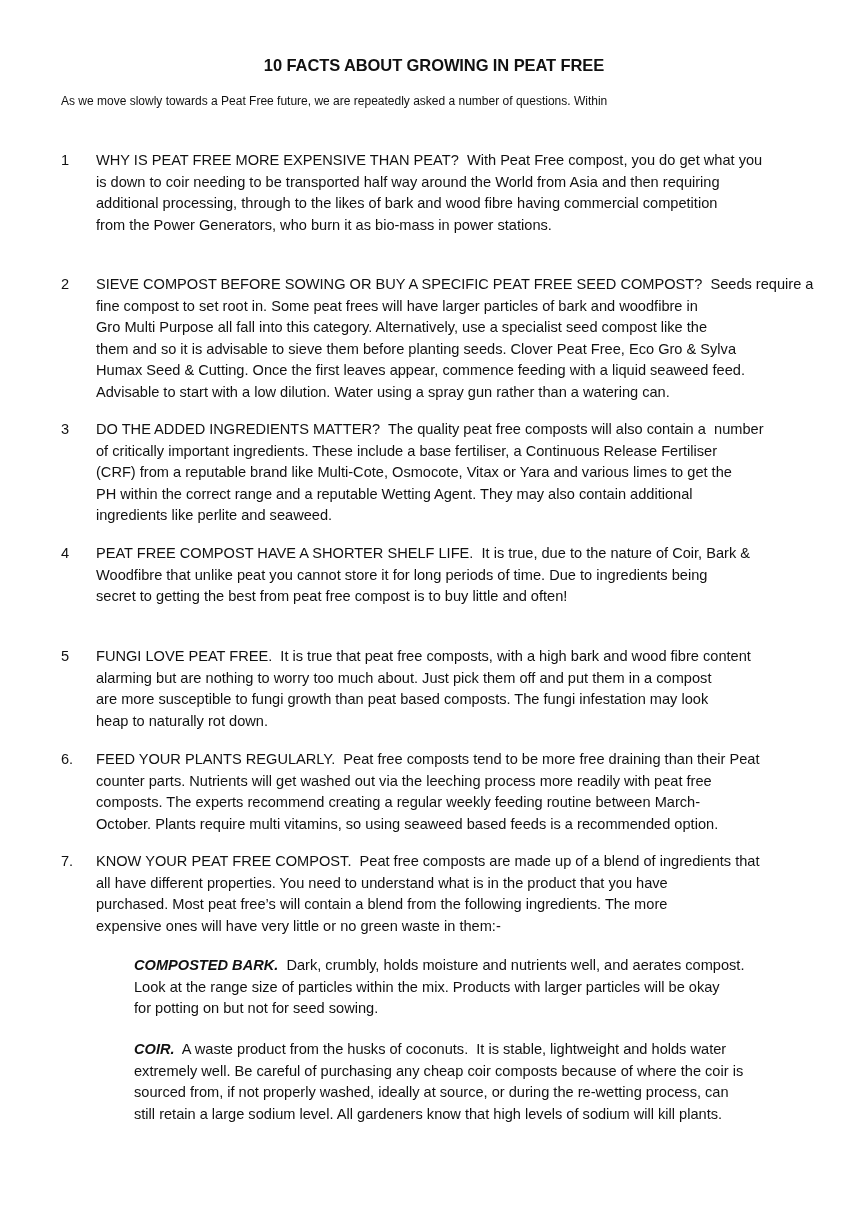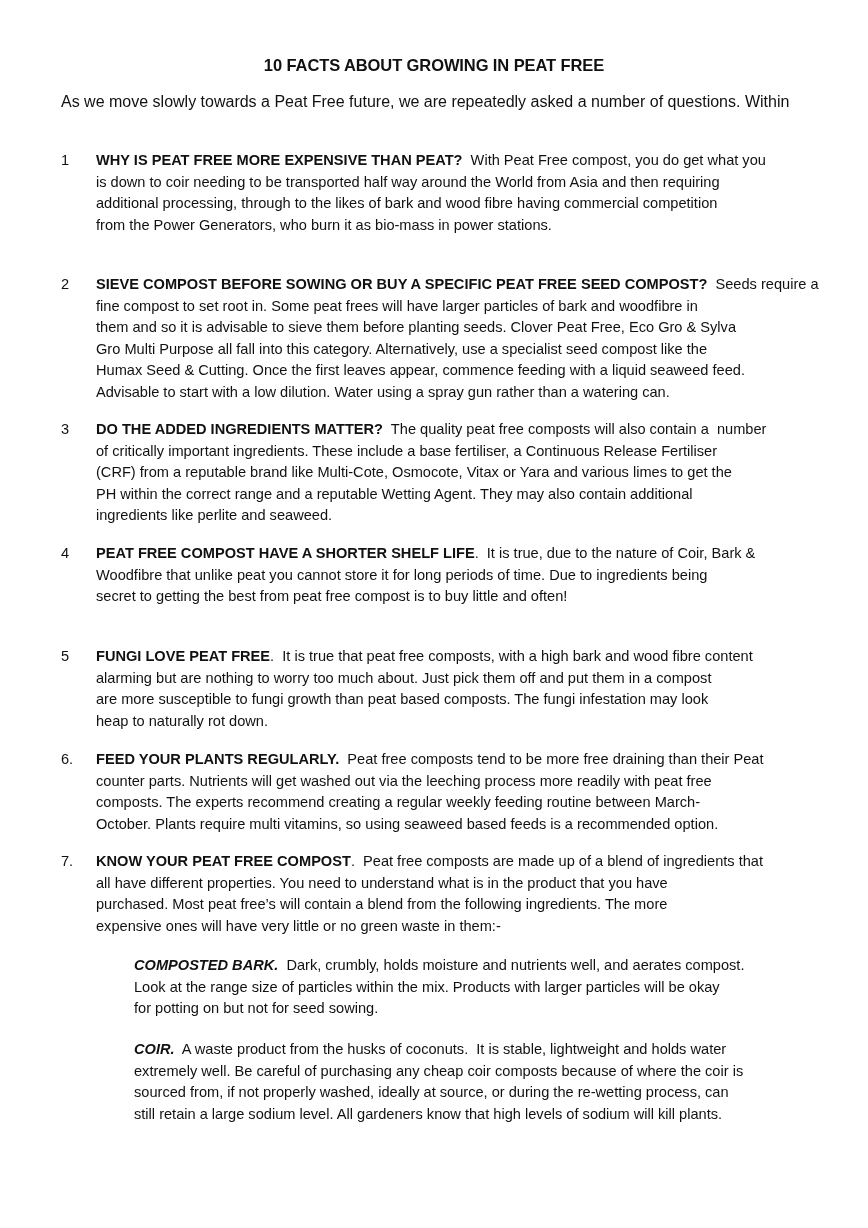--- a/index.html
+++ b/index.html
@@ -7,27 +7,27 @@
       width: 868px; height: 1228px; position: relative; overflow: hidden;
       font-family: "Liberation Sans", sans-serif; color: #111111;
     }
     .page { position: absolute; left: 0; top: 0; width: 860px; height: 1228px; padding-left: 25px; }
     .title {
       position: absolute; left: 0; width: 868px; top: 56px;
       text-align: center; font-weight: bold; font-size: 16.5px; letter-spacing: -0.1px;
     }
     .intro {
       position: absolute; left: 61px; top: 91px; width: 780px;
-      font-size: 16px; line-height: 21.5px;
+      font-size: 12px; line-height: 21.5px;
     }
     .line { display: block; white-space: nowrap; }
     .item { position: absolute; left: 0; width: 868px; font-size: 14.6px; line-height: 21.5px; }
     .num { position: absolute; left: 61px; top: 0; }
     .body { position: absolute; left: 96px; top: 0; width: 750px; }
-    .heading { font-weight: bold; }
+    .heading { font-weight: normal; }
     .sub { position: absolute; left: 134px; width: 700px; font-size: 14.6px; line-height: 21.5px; }
     .sub-heading { font-weight: bold; font-style: italic; margin-top: 46px; }
   </style>
 </head>
 <body>
 
 <div class="page">
 
   <div class="title">10 FACTS ABOUT GROWING IN PEAT FREE</div>
 
@@ -43,22 +43,22 @@
       <span class="line">additional processing, through to the likes of bark and wood fibre having commercial competition</span>
       <span class="line">from the Power Generators, who burn it as bio-mass in power stations.</span>
     </div>
   </div>
 
   <div class="item" style="top:274px">
     <span class="num">2</span>
     <div class="body">
       <span class="line"><span class="heading">SIEVE COMPOST BEFORE SOWING OR BUY A SPECIFIC PEAT FREE SEED COMPOST?</span><span style="white-space:pre">  Seeds require a</span></span>
       <span class="line">fine compost to set root in.  Some peat frees will have larger particles of bark and woodfibre in</span>
+      <span class="line">Gro Multi Purpose all fall into this category.  Alternatively, use a specialist seed compost like the</span>
       <span class="line">them and so it is advisable to sieve them before planting seeds. Clover Peat Free, Eco Gro &amp; Sylva</span>
-      <span class="line">Gro Multi Purpose all fall into this category.  Alternatively, use a specialist seed compost like the</span>
       <span class="line">Humax Seed &amp; Cutting.  Once the first leaves appear, commence feeding with a liquid seaweed feed.</span>
       <span class="line">Advisable to start with a low dilution.  Water using a  spray gun rather than a watering can.</span>
     </div>
   </div>
 
   <div class="item" style="top:419px">
     <span class="num">3</span>
     <div class="body">
       <span class="line"><span class="heading">DO THE ADDED INGREDIENTS MATTER?</span><span style="white-space:pre">  The quality peat free composts will also contain a  number</span></span>
       <span class="line">of critically important ingredients.  These include a base fertiliser, a Continuous Release Fertiliser</span>

